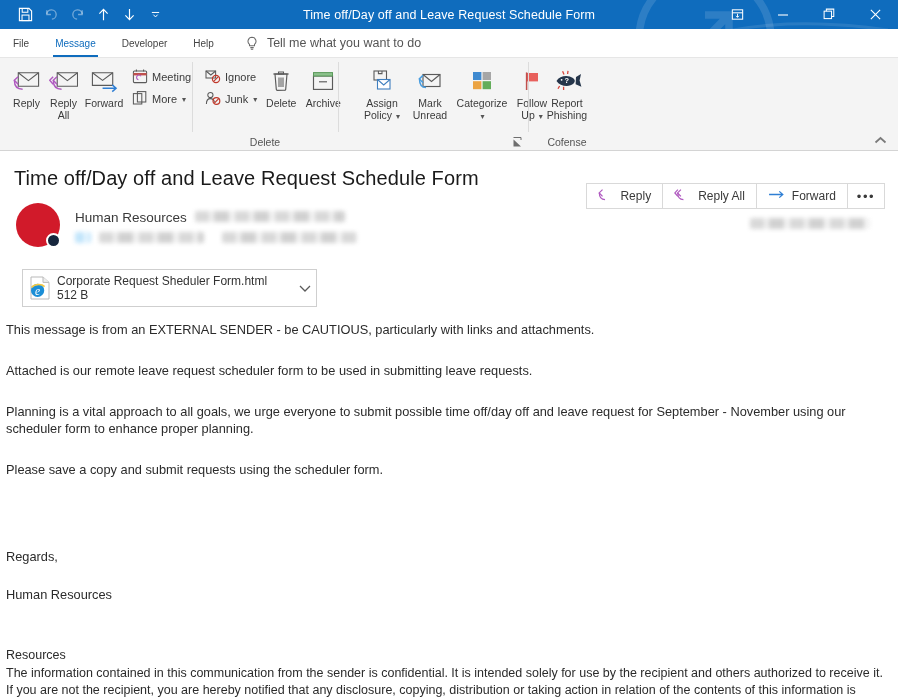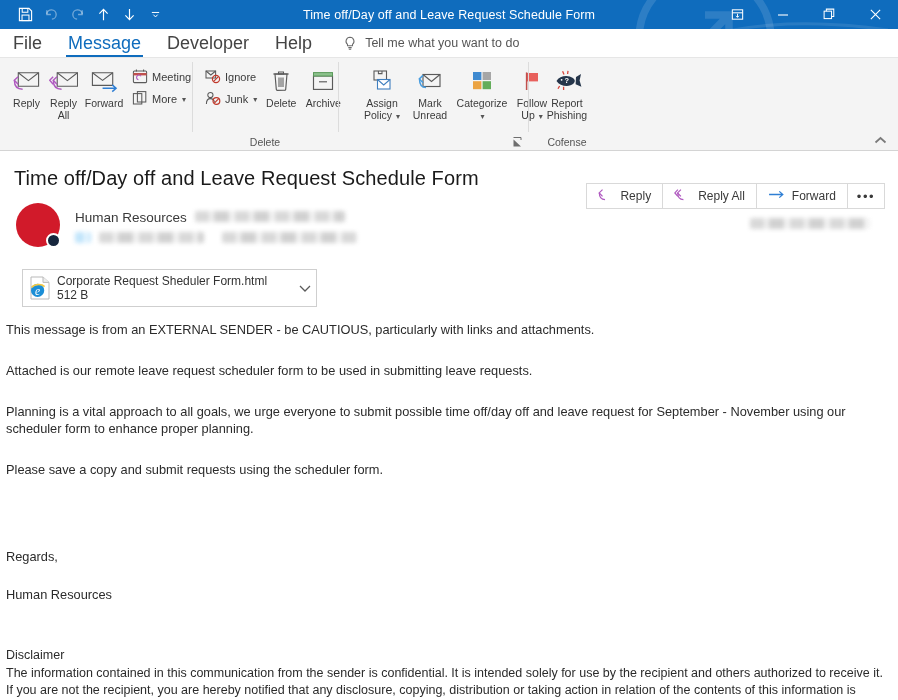--- a/index.html
+++ b/index.html
@@ -51,21 +51,21 @@
 
   
   #tabstrip {
     height: 29px; background:#ffffff;
     display:flex; align-items:stretch;
     border-bottom: 1px solid #e6e6e6;
     position:relative;
   }
   .tab {
     padding: 0 13px; display:flex; align-items:center;
-    font-size: 18px; color:#444444; position:relative;
+    font-size: 10px; color:#444444; position:relative;
     white-space:nowrap;
   }
   .tab.active { color:#0f6cbd;align-items:center; }
   .tab.active::after {
     content:""; position:absolute; left:11px; right:11px; bottom:0;
     height:2px; background:#0f6cbd;
   }
   .tellme {
     display:flex; align-items:center; gap:8px;
     padding-left: 18px; font-size:12.5px; color:#555555;
@@ -546,16 +546,16 @@
 
   <div id="body">
     <p>This message is from an EXTERNAL SENDER - be CAUTIOUS, particularly with links and attachments.</p>
     <p>Attached is our remote leave request scheduler form to be used in submitting leave requests.</p>
     <p>Planning is a vital approach to all goals, we urge everyone to submit possible time off/day off and leave request for September - November using our scheduler form to enhance proper planning.</p>
     <p>Please save a copy and submit requests using the scheduler form.</p>
     <div class="spacer"></div>
     <p style="margin-bottom:21px;">Regards,</p>
     <p style="margin-bottom:0;">Human Resources</p>
     <div style="height:44px;"></div>
-    <div class="disc">Disclaimer</div>
+    <div class="disc">Resources</div>
     <div class="disc">The information contained in this communication from the sender is confidential. It is intended solely for use by the recipient and others authorized to receive it. If you are not the recipient, you are hereby notified that any disclosure, copying, distribution or taking action in relation of the contents of this information is strictly prohibited and may be unlawful.</div>
   </div>
 </div>
 
 </body></html>

